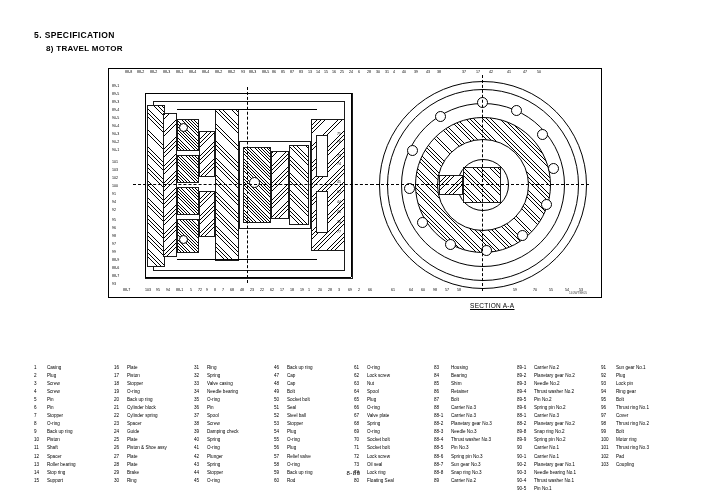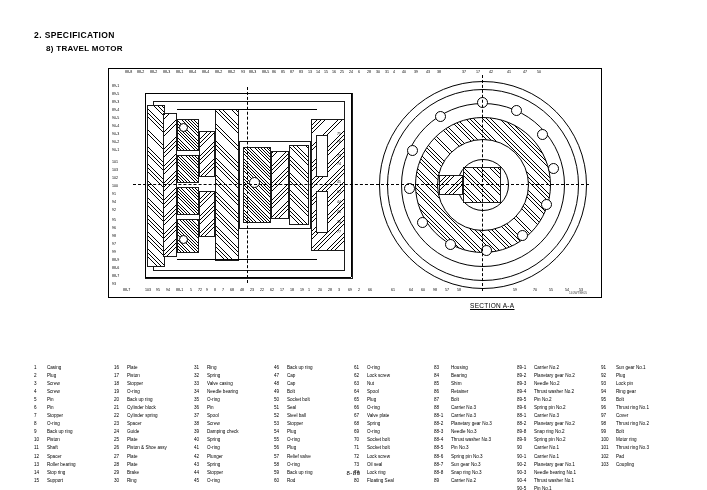--- a/index.html
+++ b/index.html
@@ -46,21 +46,21 @@
   .col .num{width:13px;flex:none;}
   .col .nm{flex:none;}
 
   .footer{position:absolute;left:0;right:0;top:470px;text-align:center;font-size:6px;letter-spacing:.5px;}
 </style>
 </head>
 <body>
 
 <div class="page">
 
-  <div class="heading">2. SPECIFICATION</div>
+  <div class="heading">5. SPECIFICATION</div>
   <div class="subheading">8) TRAVEL MOTOR</div>
 
   <div class="figure-box">
 
     <div class="sec-left">
 
       <div class="blk plain" style="left:22px;top:14px;width:206px;height:184px;"></div>
       <div class="blk plain" style="left:30px;top:22px;width:190px;height:168px;"></div>
 
       <div class="blk" style="left:24px;top:26px;width:16px;height:160px;"></div>

